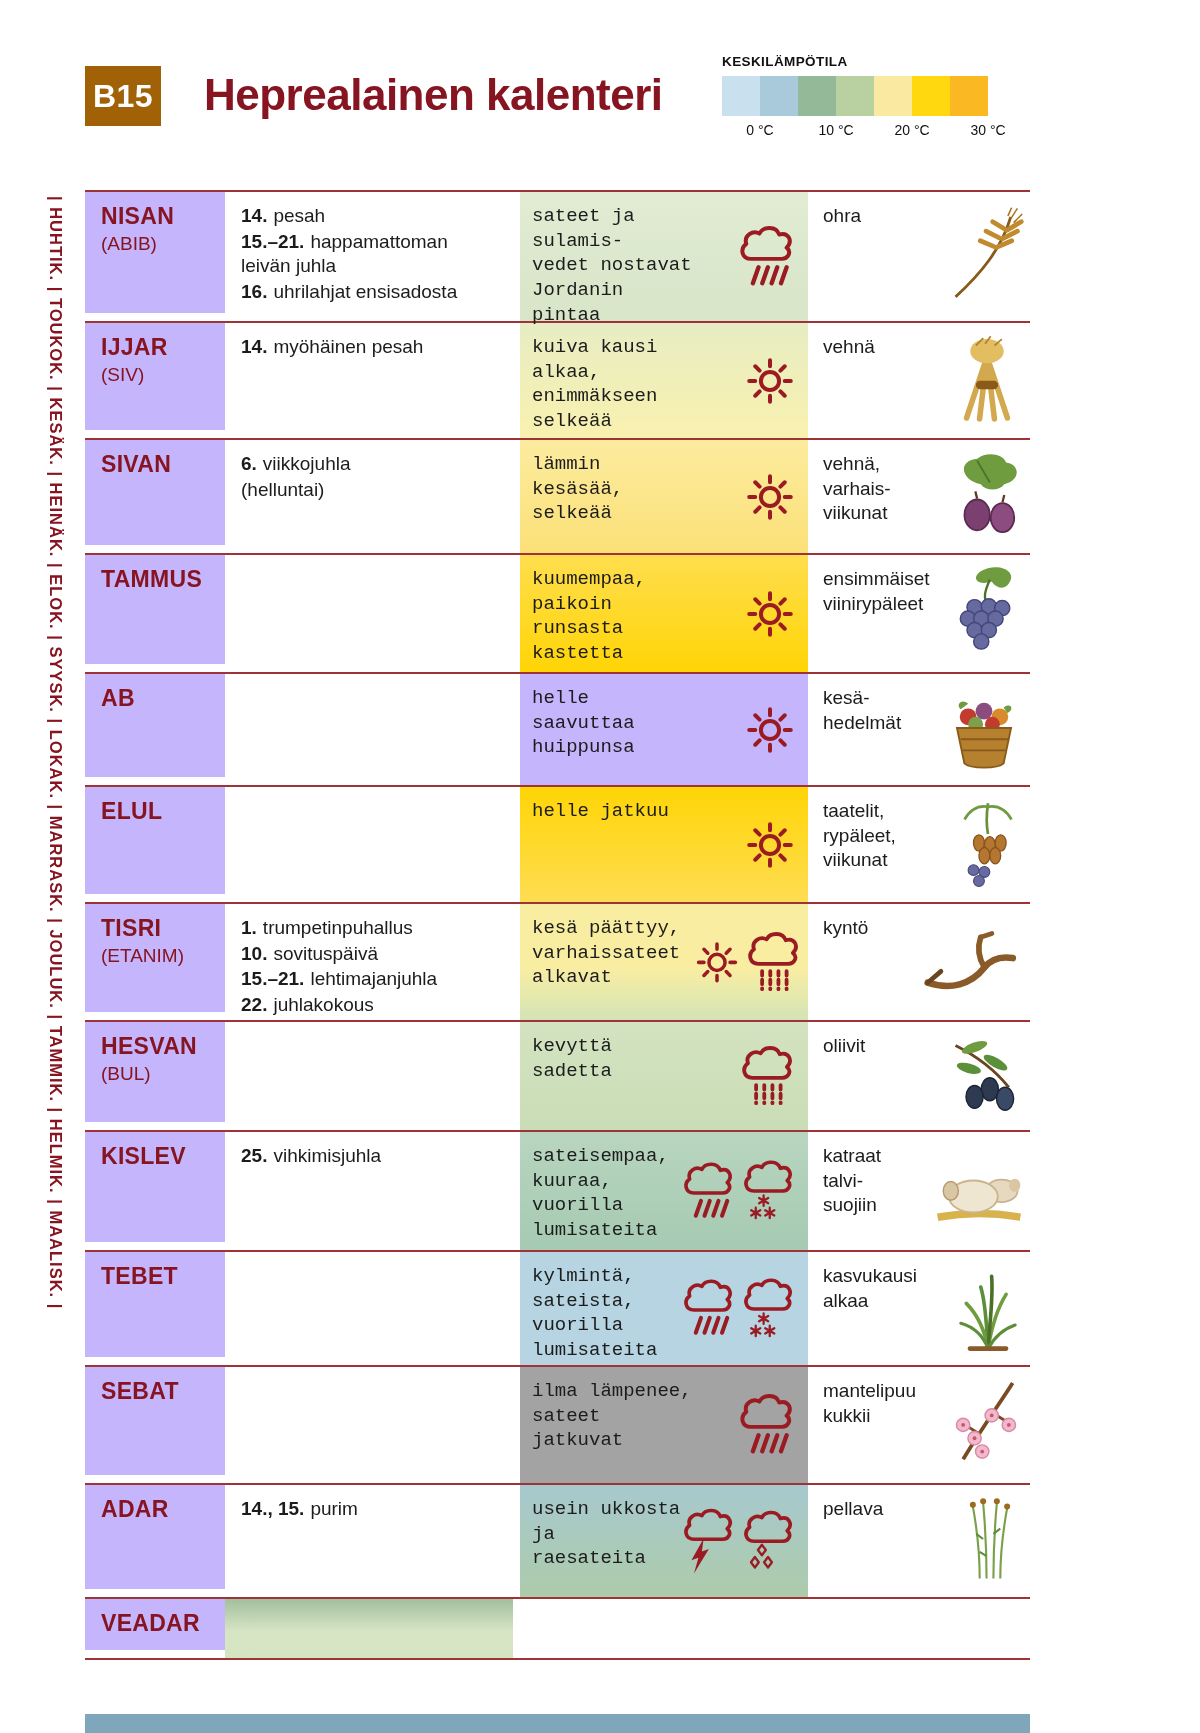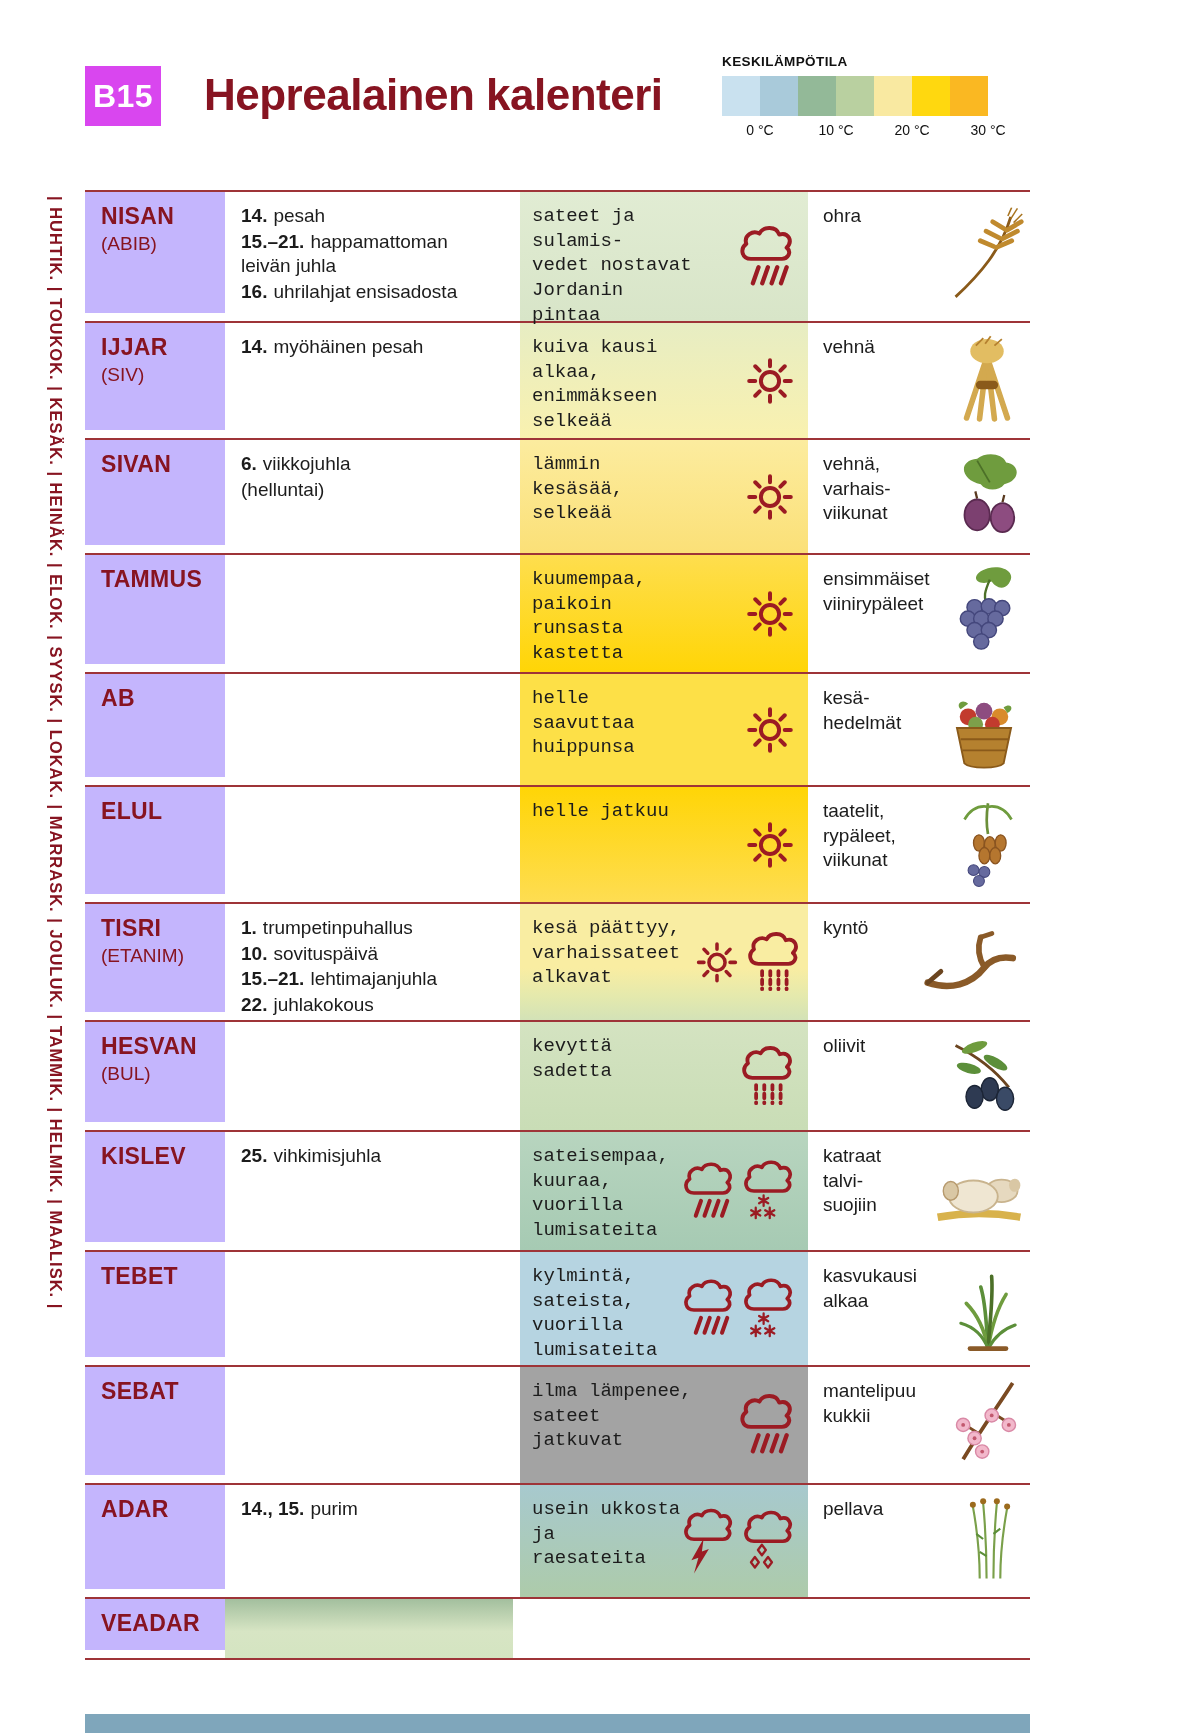--- a/index.html
+++ b/index.html
@@ -3,21 +3,21 @@
 <meta charset="utf-8">
 <style>
   html,body{margin:0;padding:0;}
   body{
     width:1200px;height:1733px;position:relative;background:#ffffff;
     font-family:"Liberation Sans",sans-serif;color:#1c1c1c;overflow:hidden;
   }
   
   .badge{
     position:absolute;left:85px;top:66px;width:76px;height:60px;
-    background:#d946ef;color:#fff;display:flex;align-items:center;justify-content:center;
+    background:#a16207;color:#fff;display:flex;align-items:center;justify-content:center;
     font-size:32px;font-weight:700;letter-spacing:.5px;
   }
   .title{
     position:absolute;left:204px;top:70px;font-size:44px;font-weight:600;
     color:#871421;letter-spacing:-0.5px;
   }
   
   .legend-title{position:absolute;left:722px;top:54px;font-size:13.5px;font-weight:700;color:#111;letter-spacing:.4px;}
   .legend-bar{position:absolute;left:722px;top:76px;width:266px;height:40px;display:flex;}
   .legend-bar span{width:38px;height:40px;display:block;}
@@ -248,21 +248,21 @@
       </div>
     </div>
 
     <div class="trow r4">
       <div class="c-month">
           <div class="mbg">
         <div class="mname">AB</div>
       </div>
         </div>
       <div class="c-fest"></div>
-      <div class="c-weather" style="background:#fde047">
+      <div class="c-weather" style="background:#c4b5fd">
         <div class="wtext">helle saavuttaa
 huippunsa</div>
         <div class="wicons">
           <svg viewBox="0 0 60 60" width="52">
               <g fill="none" stroke="#9b1b23" stroke-width="4.6" stroke-linecap="round">
                 <circle cx="30" cy="30" r="10.5"></circle>
                 <path d="M30 6v7M30 47v7M6 30h7M47 30h7M13 13l5 5M42 42l5 5M47 13l-5 5M18 42l-5 5"></path>
               </g>
             </svg>
         </div>

